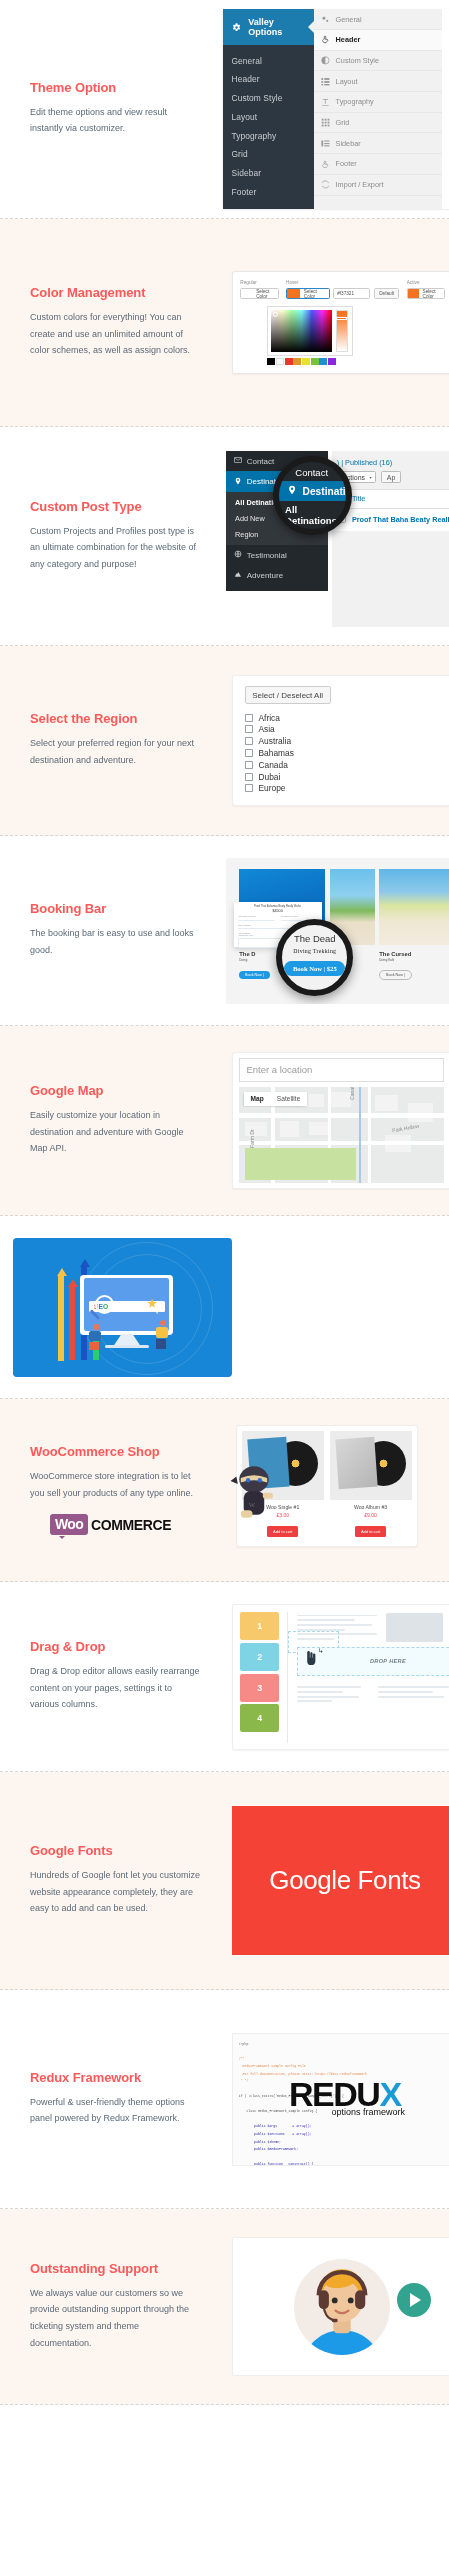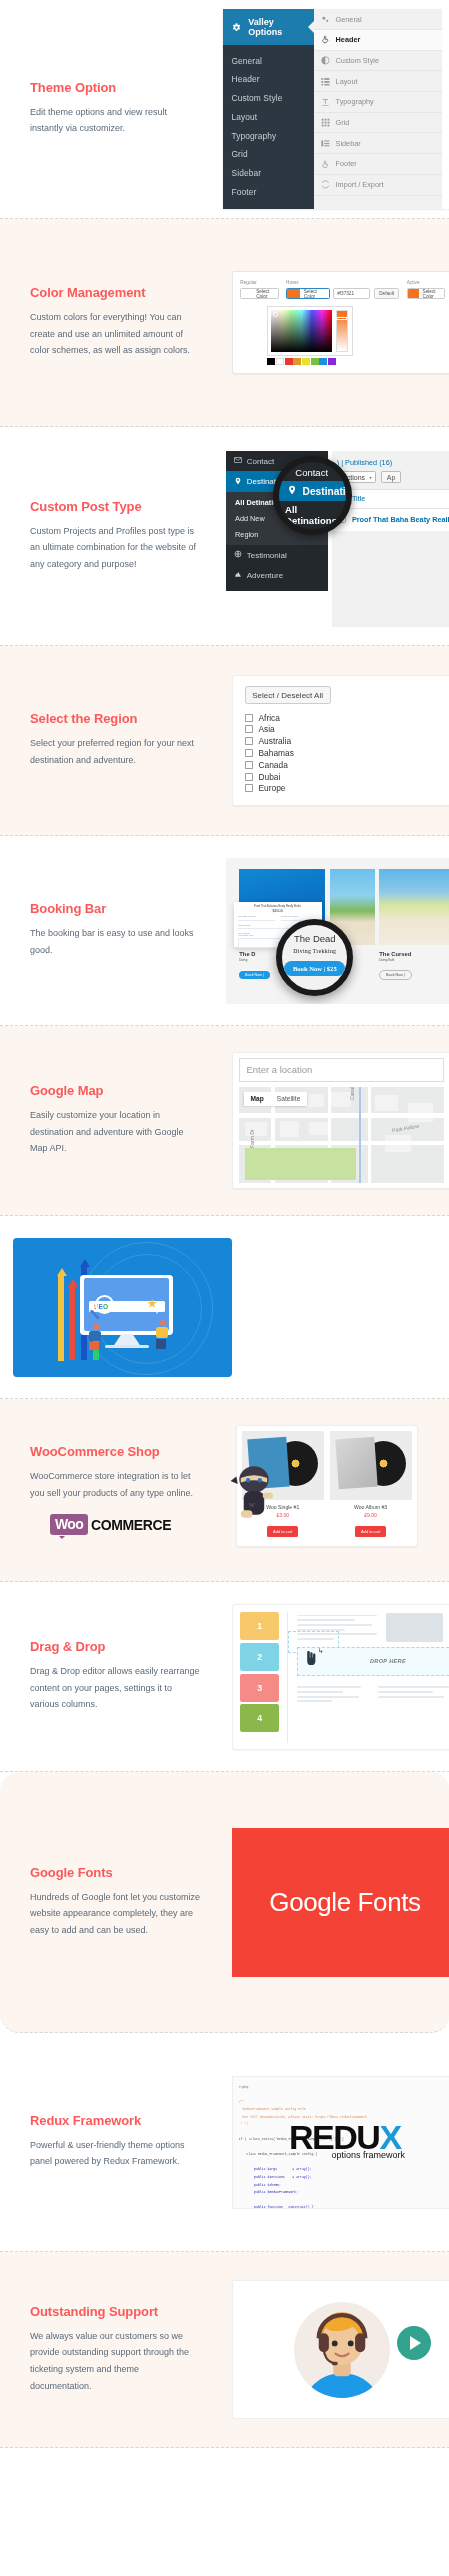--- a/index.html
+++ b/index.html
@@ -244,21 +244,21 @@
   .dnd-blk{width:39px;height:28px;border-radius:2.2px;color:#fff;font-size:8.8px;font-weight:700;display:flex;align-items:center;justify-content:center;margin-bottom:2.9px;}
   .dnd-body{position:absolute;left:64px;top:7.3px;right:7.3px;}
   .ln{height:1.8px;background:#e4eaee;border-radius:1.5px;margin:2.9px 0;}
   .dnd-img{position:absolute;right:0;top:1.5px;width:57px;height:29px;background:#dde3e7;border-radius:1.5px;}
   .drop-zone{position:absolute;left:64px;top:42px;right:-29px;height:29px;border:0.7px dashed #a9d8e8;background:#f2fbfe;display:flex;align-items:center;justify-content:center;}
   .drop-txt{font-size:5.5px;font-weight:700;font-style:italic;letter-spacing:0.4px;color:#6f7f88;}
   .dash-drag{position:absolute;left:55px;top:26px;width:51px;height:22px;border:0.7px dashed #a9d8e8;}
   .hand{position:absolute;left:72px;top:46px;width:11.7px;height:14.6px;}
 
   
-  .row-gf{height:261px;border-radius:20px;}
+  .row-gf{height:218px;}
   .gf-box{width:226px;margin-left:13px;height:149px;background:#f44336;display:flex;align-items:center;justify-content:center;}
   .gf-txt{color:#fff;font-size:26px;letter-spacing:-0.4px;}
 
   
   .row-rf{height:219px;}
   .rf-box{width:219px;margin-left:13px;height:133px;background:#fbfbfb;border:0.7px solid #eee;position:relative;overflow:hidden;padding:7.3px 5.8px;}
   .code{font-family:"Liberation Mono",monospace;font-size:3.2px;line-height:2.35;white-space:pre;}
   .c-tag{color:#6a6a6a;} .c-cmt{color:#e08a4e;} .c-kw{color:#1a1aa8;} .c-fn{color:#1a1aa8;} .c-pl{color:#555;}
   .rf-logo{position:absolute;left:5.8px;top:44px;width:212px;text-align:center;}
   .rf-redux{font-size:34px;font-weight:700;letter-spacing:-1.5px;color:#0e0e0e;line-height:.95;}

